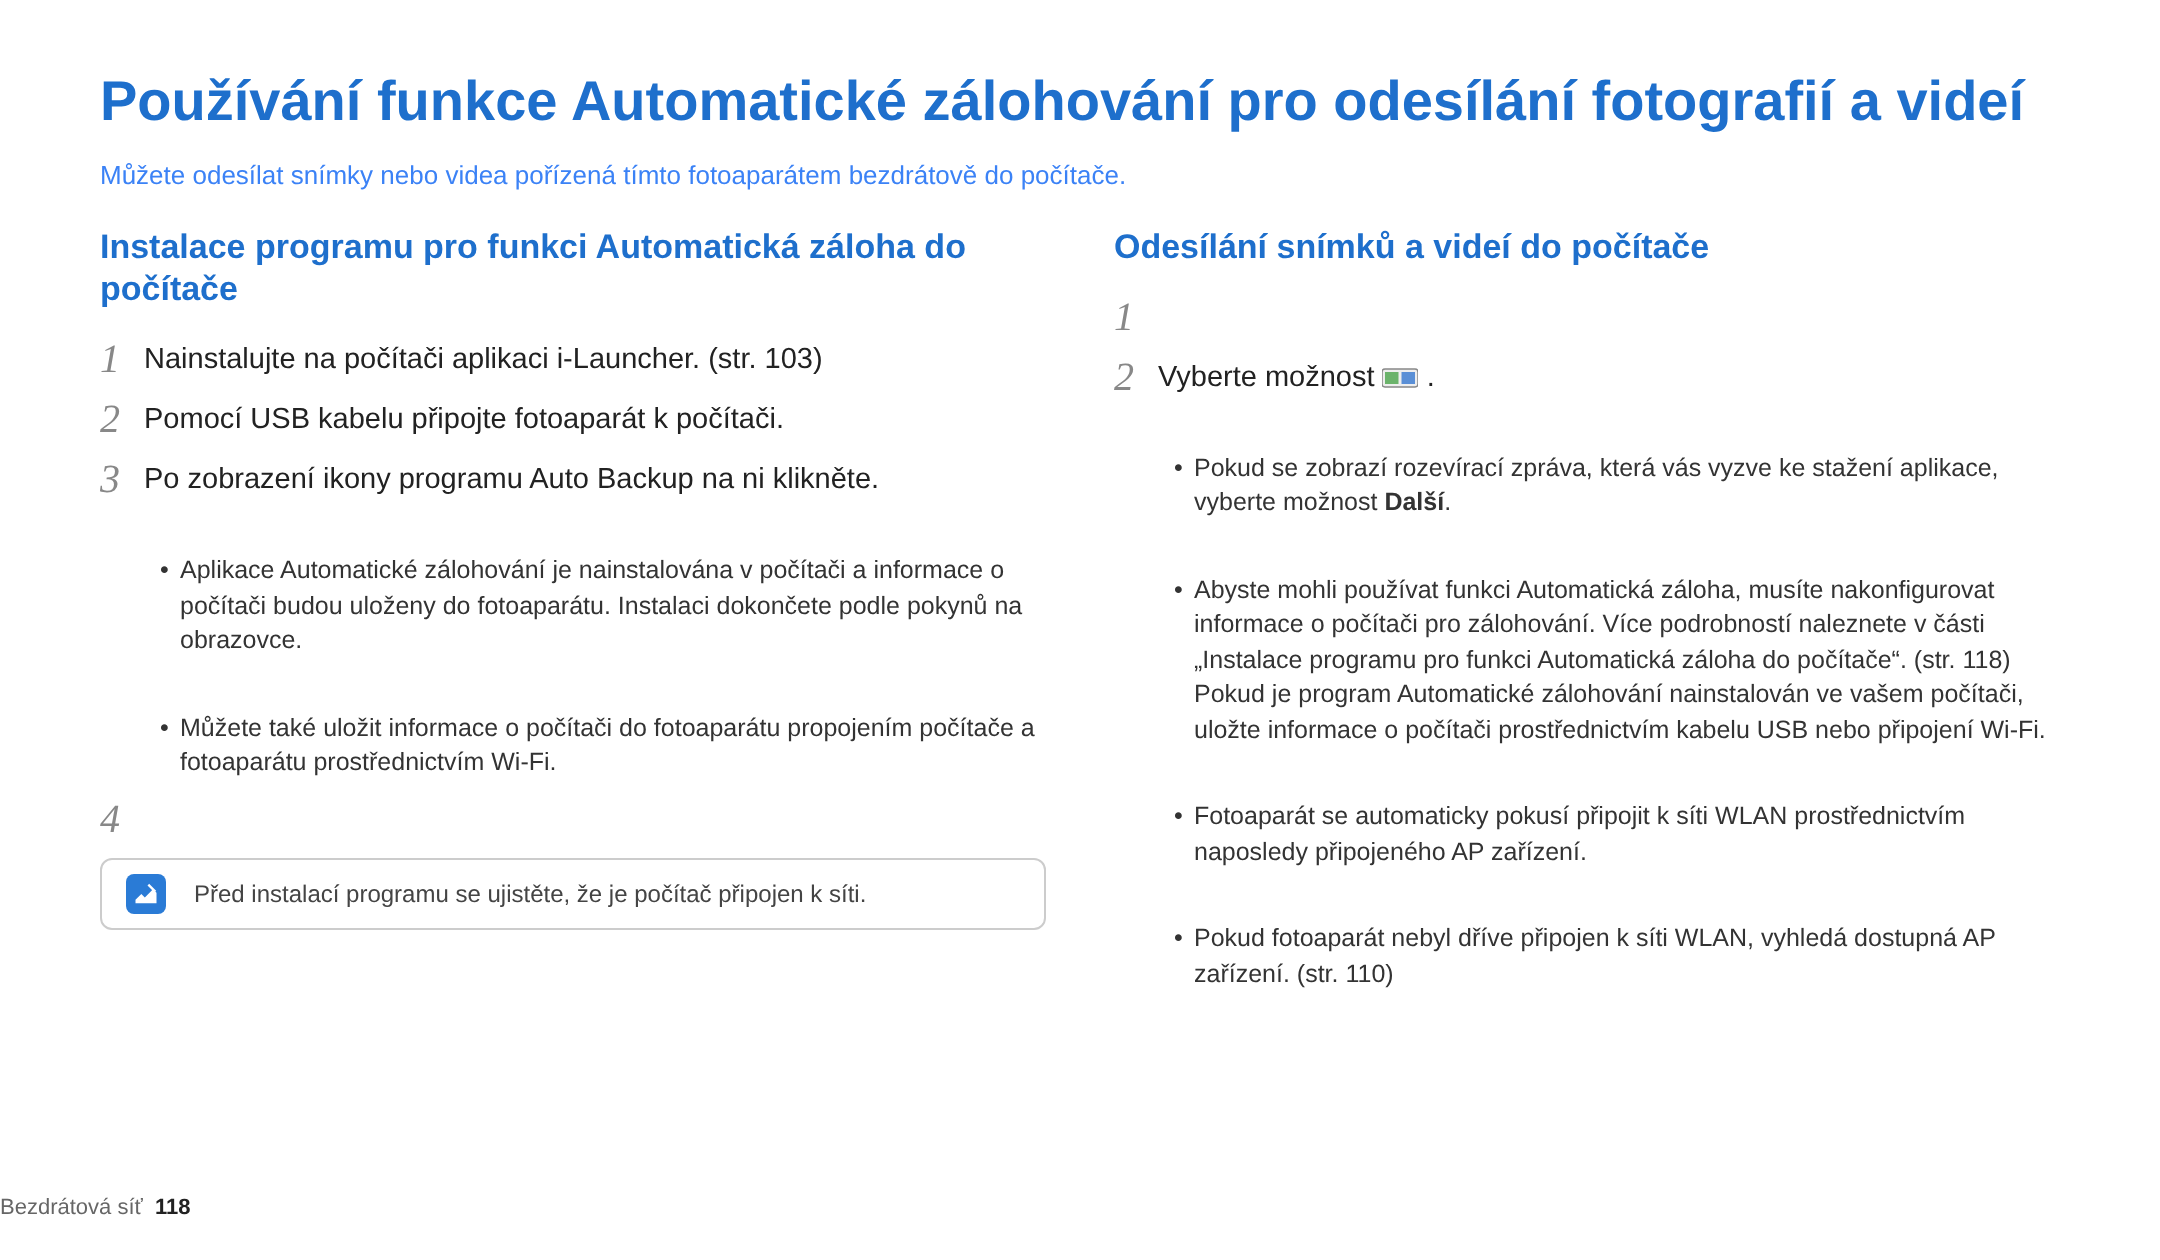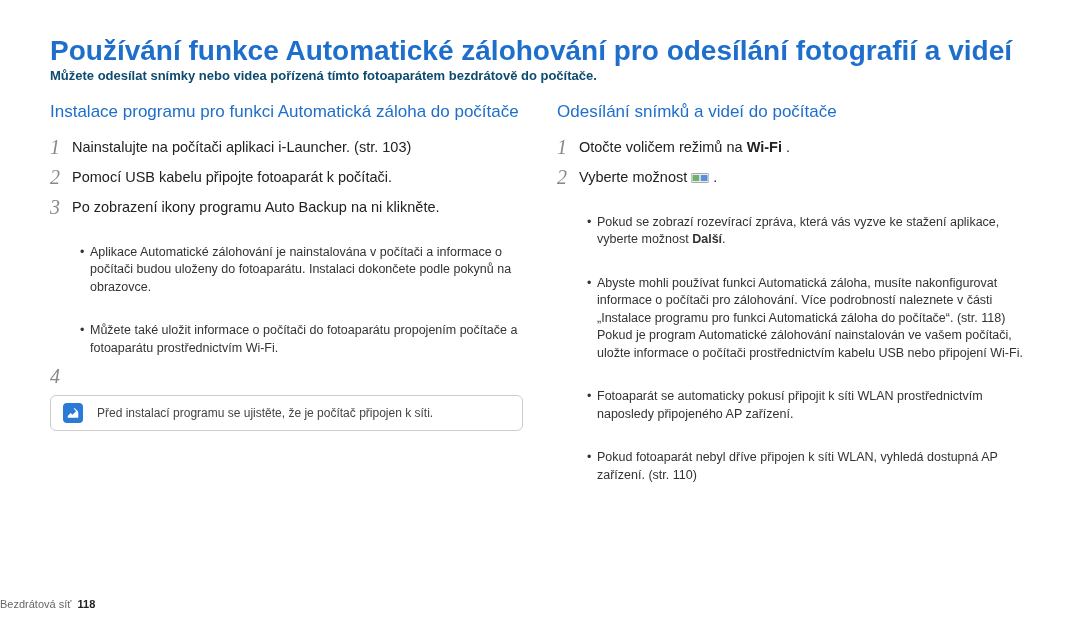--- a/index.html
+++ b/index.html
@@ -9,36 +9,36 @@
     background: #fff;
     color: #222;
     padding: 34px 50px 0 50px;
     position: relative;
   }
   .title {
     color: #1e6fcc;
     font-size: 28px;
     font-weight: bold;
     line-height: 1.2;
+    margin-bottom: 12px;
   }
   .intro {
     font-size: 13px;
-    color: #0c4a6e;
+    color: #3b82f6;
     margin-bottom: 18px;
-    font-weight: bold;
   }
   .columns {
     display: flex;
     gap: 34px;
   }
   .col { flex: 1; }
   .subhead {
     color: #1e6fcc;
     font-size: 17px;
-    font-weight: normal;
+    font-weight: bold;
     line-height: 1.25;
     margin-bottom: 14px;
   }
   .step {
     display: flex;
     align-items: flex-start;
     margin-bottom: 8px;
   }
   .num {
     color: #888;
@@ -159,23 +159,20 @@
       </span>
       <span>Před instalací programu se ujistěte, že je počítač připojen k síti.</span>
     </div>
   </div>
 
   <div class="col">
     <h2 class="subhead">Odesílání snímků a videí do počítače</h2>
 
     <div class="step">
       <span class="num">1</span>
-      <span class="step-text">
-        <span>Otočte voličem režimů na </span><span class="wifi-label">Wi-Fi</span> .
-      </span>
     </div>
 
     <div class="step">
       <span class="num">2</span>
       <span class="step-text">
         <span>Vyberte možnost </span>
         <span class="mode-icon">
           <svg viewBox="0 0 24 16">
             <rect x="0" y="2" width="24" height="12" rx="2" fill="#eee" stroke="#888"></rect>
             <rect x="2" y="4" width="9" height="8" fill="#6bb36b"></rect>

